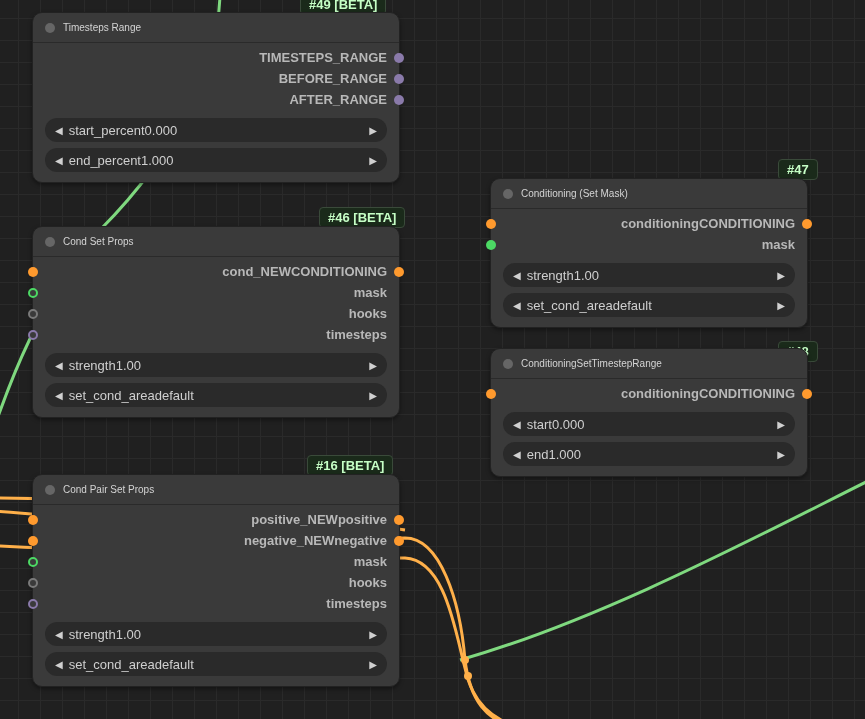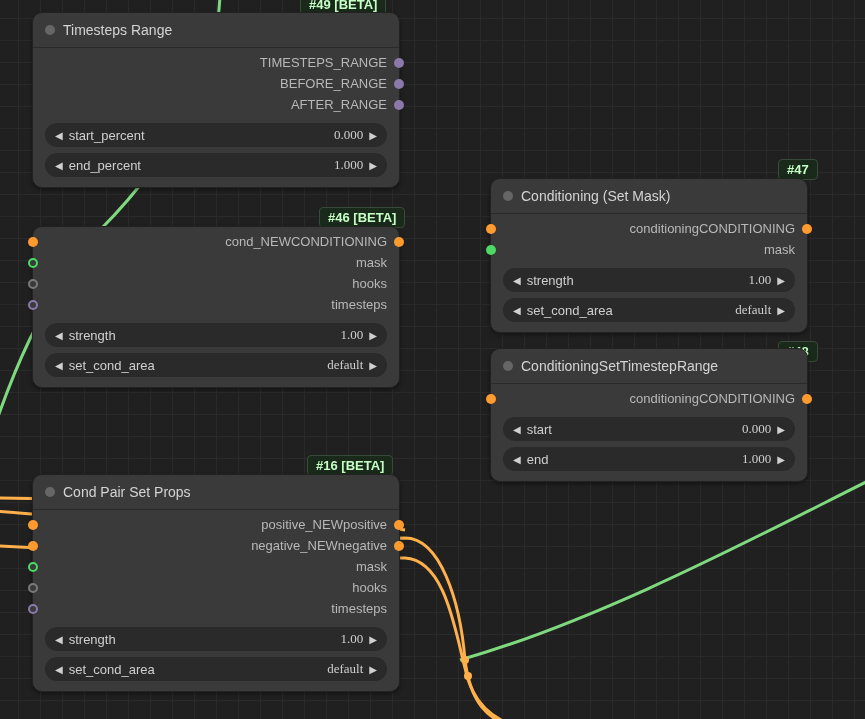--- a/index.html
+++ b/index.html
@@ -41,29 +41,29 @@
     border-radius: 10px;
     box-shadow: 0 2px 4px rgba(0,0,0,0.4);
   }
   .node-title {
     display: flex;
     align-items: center;
     gap: 8px;
     padding: 9px 12px;
     border-bottom: 1px solid #2a2a2a;
     color: #d4d4d4;
-    font-size: 14px;
+    font-size: 10px;
   }
   .title-dot {
     width: 10px; height: 10px;
     background: #666;
     border-radius: 50%;
     flex: 0 0 auto;
   }
-  .slots { position: relative; padding: 4px 0; }
+  .slots { position: relative; padding: 4px 0; font-weight: bold; }
   .slot-row {
     display: flex;
     align-items: center;
     justify-content: flex-end;
     padding: 3px 12px;
     min-height: 20px;
     position: relative;
   }
   .slot-row.out-only { justify-content: flex-end; }
   .slot-left, .slot-right { display:flex; align-items:center; gap:6px; }
@@ -96,21 +96,21 @@
     color: #cfcfcf;
     cursor: pointer;
   }
   .widget .arrow {
     font-size: 10px;
     padding: 0 4px;
     color: #d0d0d0;
     user-select: none;
   }
   .widget .wlabel { flex: 0 0 auto; padding-left: 2px; }
-  .widget .wval { flex: 1 1 auto; text-align: right; padding-right: 2px; font-family: Liberation Serif, serif; }
+  .widget .wval { flex: 1 1 auto; padding-right: 2px; }
 </style>
 </head>
 <body>
 
 <div class="grid"></div>
 
 <svg class="wires">
   <path d="M 460,660 C 600,620 750,540 870,480" stroke="#7fd97f" stroke-width="3" fill="none"></path>
   <path d="M 220,-10 C 220,60 180,150 100,230 C 40,300 10,380 -10,440" stroke="#7fd97f" stroke-width="3" fill="none"></path>
   <path d="M -20,510 C 120,520 320,540 405,538 C 440,538 460,600 465,660 C 470,700 485,720 520,730" stroke="#ffb04a" stroke-width="3" fill="none"></path>
@@ -155,20 +155,24 @@
     <div class="widget">
       <span class="arrow">◀</span>
       <span class="wlabel">end_percent</span>
       <span class="wval">1.000</span>
       <span class="arrow">▶</span>
     </div>
   </div>
 </div>
 
 <div class="node" style="left:32px; top:226px; width:368px;">
+  <div class="node-title">
+    <span class="title-dot"></span>
+    <span>Cond Set Props</span>
+  </div>
   <div class="slots">
     <div class="slot-row">
       <span class="port left orange"></span>
       <div class="slot-left">
           <span class="slot-label">cond_NEW</span>
         </div>
       <div class="slot-right">
           <span class="slot-out-label">CONDITIONING</span>
         </div>
       <span class="port right orange"></span>

